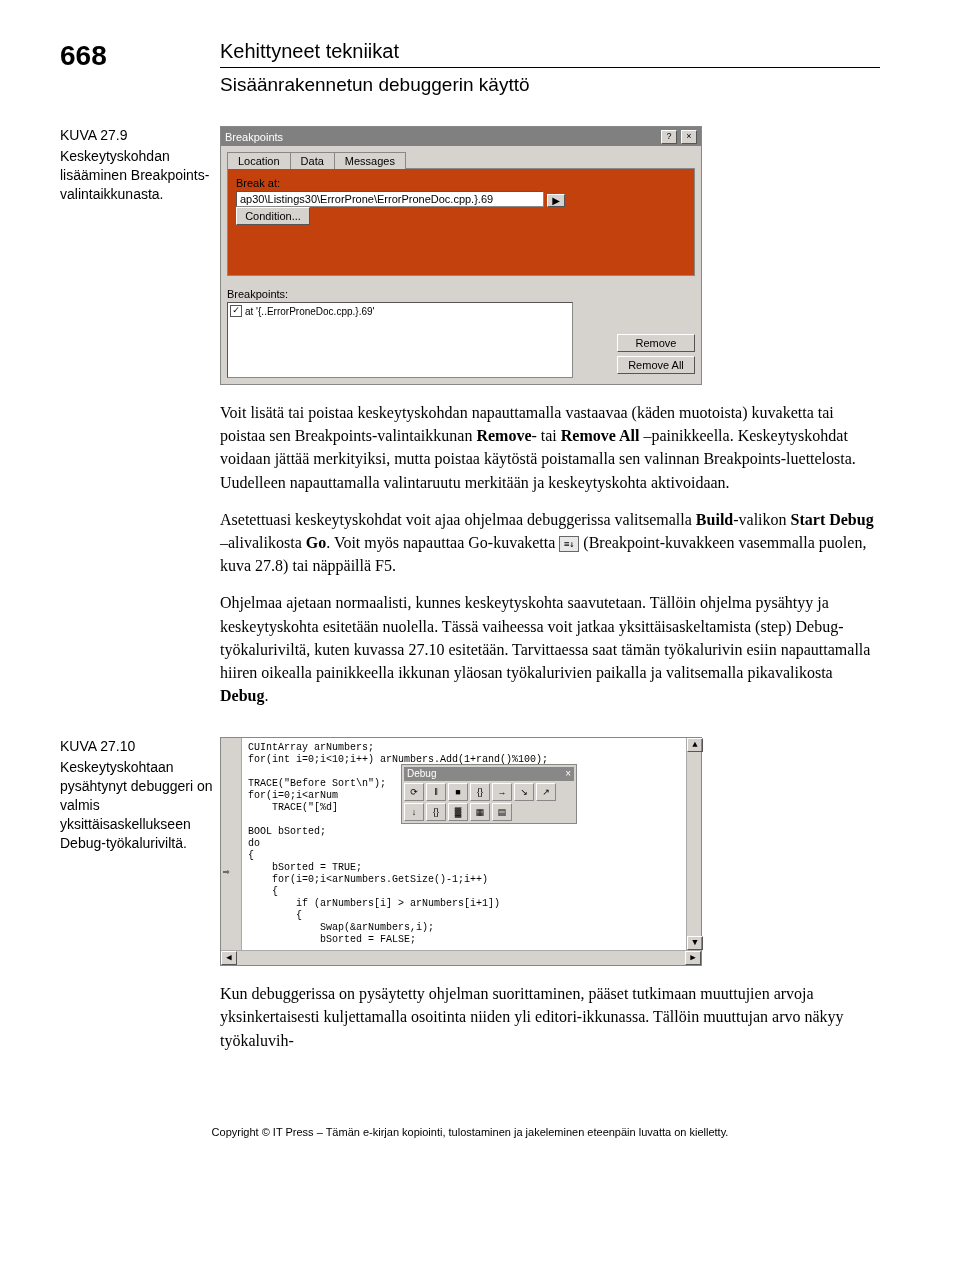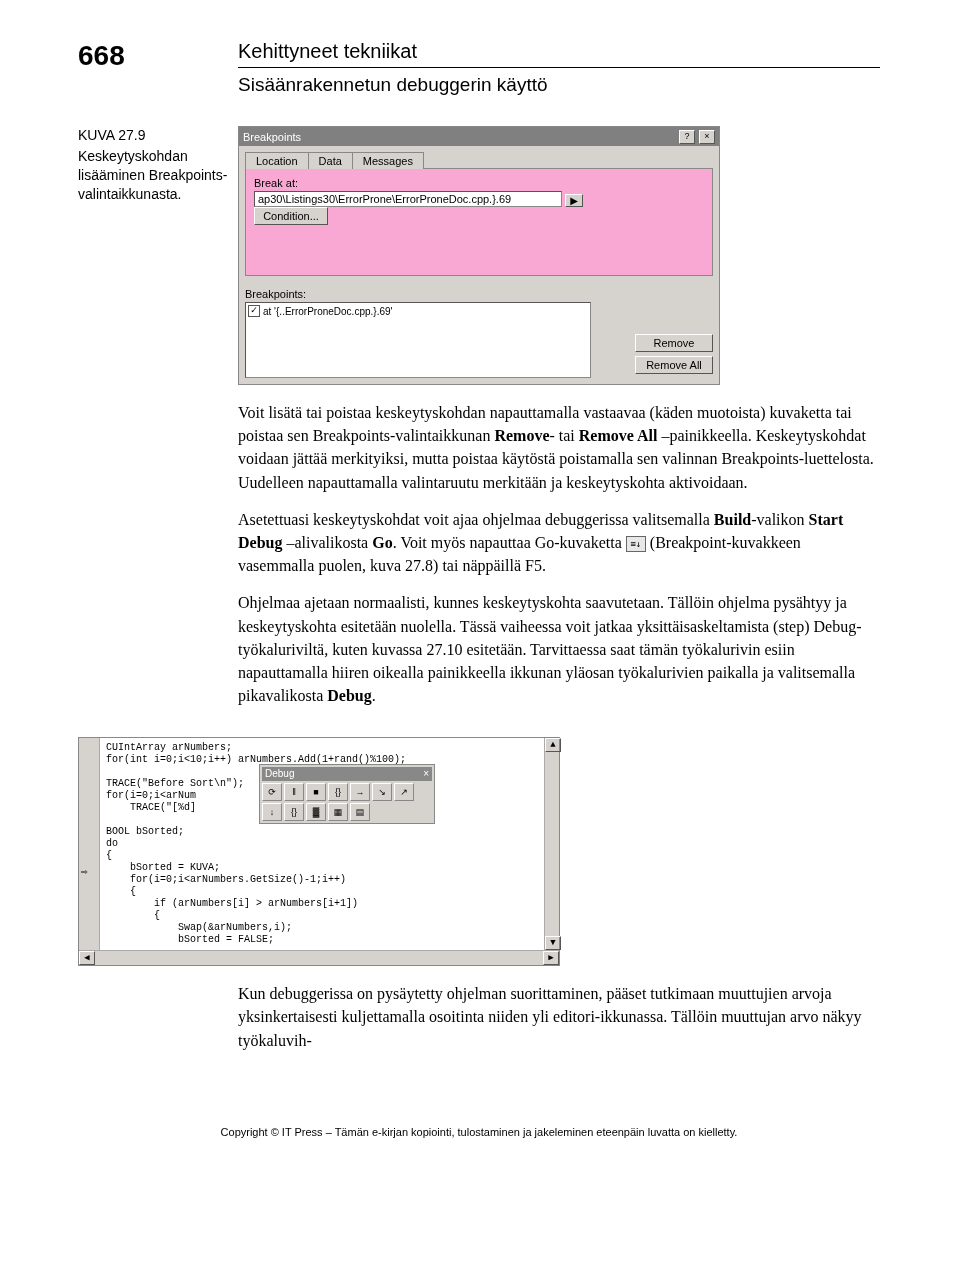--- a/index.html
+++ b/index.html
@@ -4,21 +4,21 @@
 <style>
   body {
     margin: 0;
     padding: 0;
     font-family: Georgia, 'Times New Roman', serif;
     background: #fff;
     color: #000;
     width: 960px;
   }
   .page {
-    padding: 40px 80px 40px 78px;
+    padding: 40px 80px 40px 60px;
     position: relative;
   }
   .header-row {
     display: flex;
     align-items: flex-start;
     margin-bottom: 20px;
   }
   .page-number {
     font-family: Arial, Helvetica, sans-serif;
     font-weight: bold;
@@ -156,21 +156,21 @@
   }
   .dlg-button-group {
     display: flex;
     flex-direction: column;
     align-items: flex-end;
   }
   .tab-panel {
     border: 1px solid #888;
     padding: 8px;
     margin-top: -1px;
-    background: #f9a8d4;
+    background: #c2410c;
     min-height: 90px;
   }
   .field-label {
     display: block;
     margin-bottom: 2px;
   }
   .text-input {
     width: 300px;
     background: #fff;
     border: 1px solid #888;
@@ -410,37 +410,41 @@
       <p class="body-text">
         <span>Asetettuasi keskeytyskohdat voit ajaa ohjelmaa debuggerissa valitsemalla </span><span class="bold">Build</span><span>-valikon </span><span class="bold">Start Debug</span><span> –alivalikosta </span><span class="bold">Go</span><span>. Voit myös napauttaa Go-kuvaketta </span><span class="inline-icon">≡↓</span><span> (Breakpoint-kuvakkeen vasemmalla puolen, kuva 27.8) tai näppäillä F5.</span>
       </p>
       <p class="body-text">
         <span>Ohjelmaa ajetaan normaalisti, kunnes keskeytyskohta saavutetaan. Tällöin ohjelma pysähtyy ja keskeytyskohta esitetään nuolella. Tässä vaiheessa voit jatkaa yksittäisaskeltamista (step) Debug-työkaluriviltä, kuten kuvassa 27.10 esitetään. Tarvittaessa saat tämän työkalurivin esiin napauttamalla hiiren oikealla painikkeella ikkunan yläosan työkalurivien paikalla ja valitsemalla pikavalikosta </span><span class="bold">Debug</span><span>.</span>
       </p>
     </div>
   </div>
 
   <div class="content-row">
+    <div class="sidebar-col">
+      <span class="figure-label">KUVA 27.10</span>
+      <span class="figure-caption">Keskeytyskohtaan pysähtynyt debuggeri on valmis yksittäisaskellukseen Debug-työkaluriviltä.</span>
+    </div>
     <div class="main-col">
       <div class="code-img">
         <div class="code-body">
           <div class="gutter">
             <span class="gutter-arrow">⇨</span>
           </div>
           <div class="code-lines"><span>CUIntArray arNumbers;</span>
 <span>for(int i=0;i&lt;10;i++) arNumbers.Add(1+rand()%100);</span>
 <span></span>
 <span>TRACE("Before Sort\n");</span>
 <span>for(i=0;i&lt;arNum</span>
 <span>    TRACE("[%d]</span>
 <span></span>
 <span>BOOL bSorted;</span>
 <span>do</span>
 <span>{</span>
-<span>    bSorted = KUVA;</span>
+<span>    bSorted = TRUE;</span>
 <span>    for(i=0;i&lt;arNumbers.GetSize()-1;i++)</span>
 <span>    {</span>
 <span>        if (arNumbers[i] &gt; arNumbers[i+1])</span>
 <span>        {</span>
 <span>            Swap(&amp;arNumbers,i);</span>
 <span>            bSorted = FALSE;</span></div>
           <div class="vscroll">
             <span class="hs-btn">▲</span>
             <span class="hs-btn">▼</span>
           </div>

